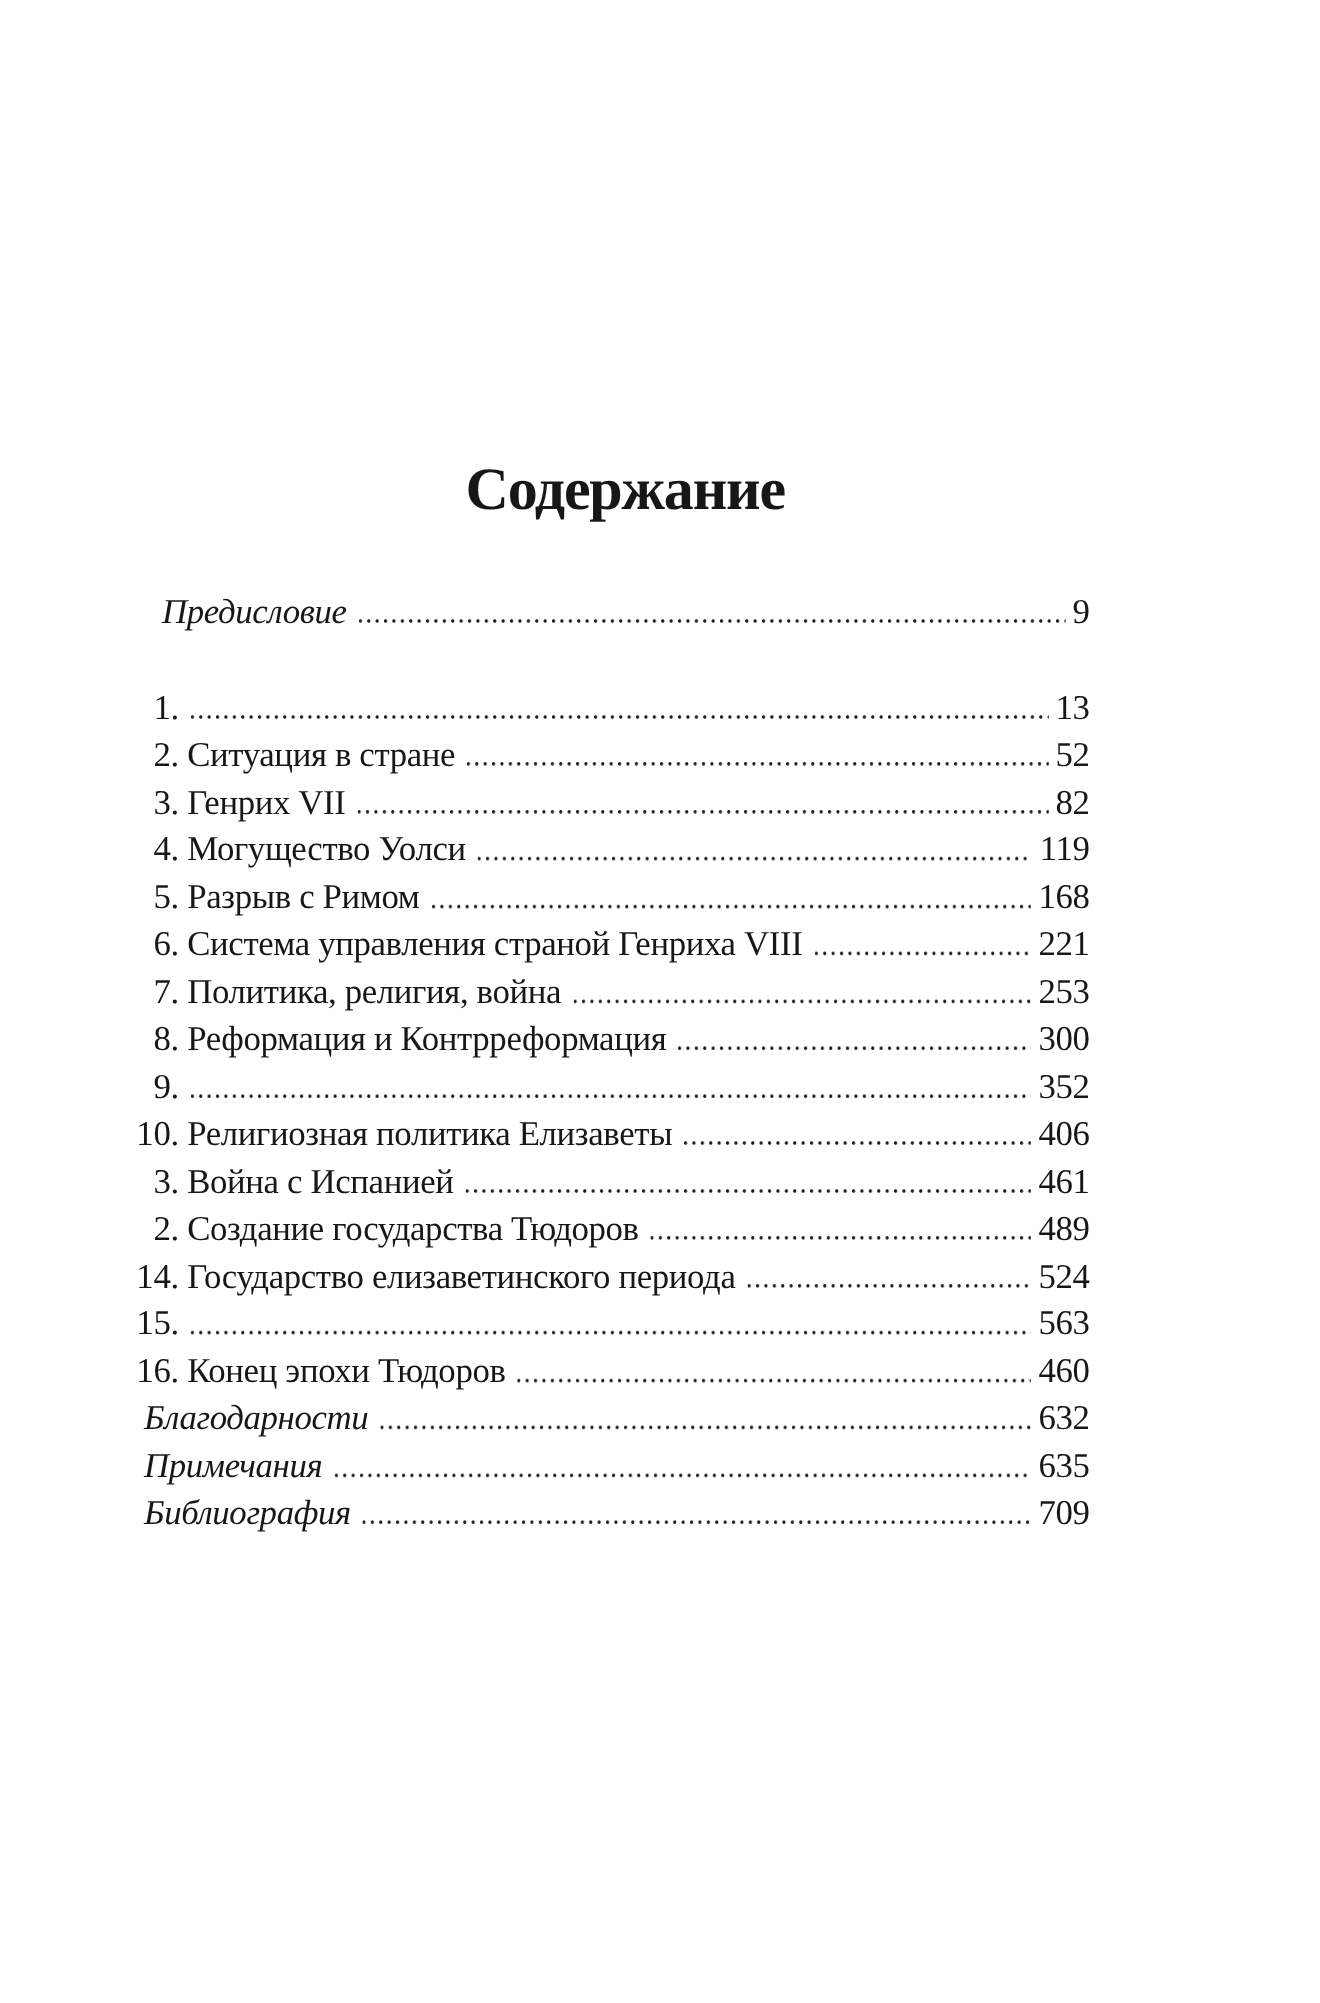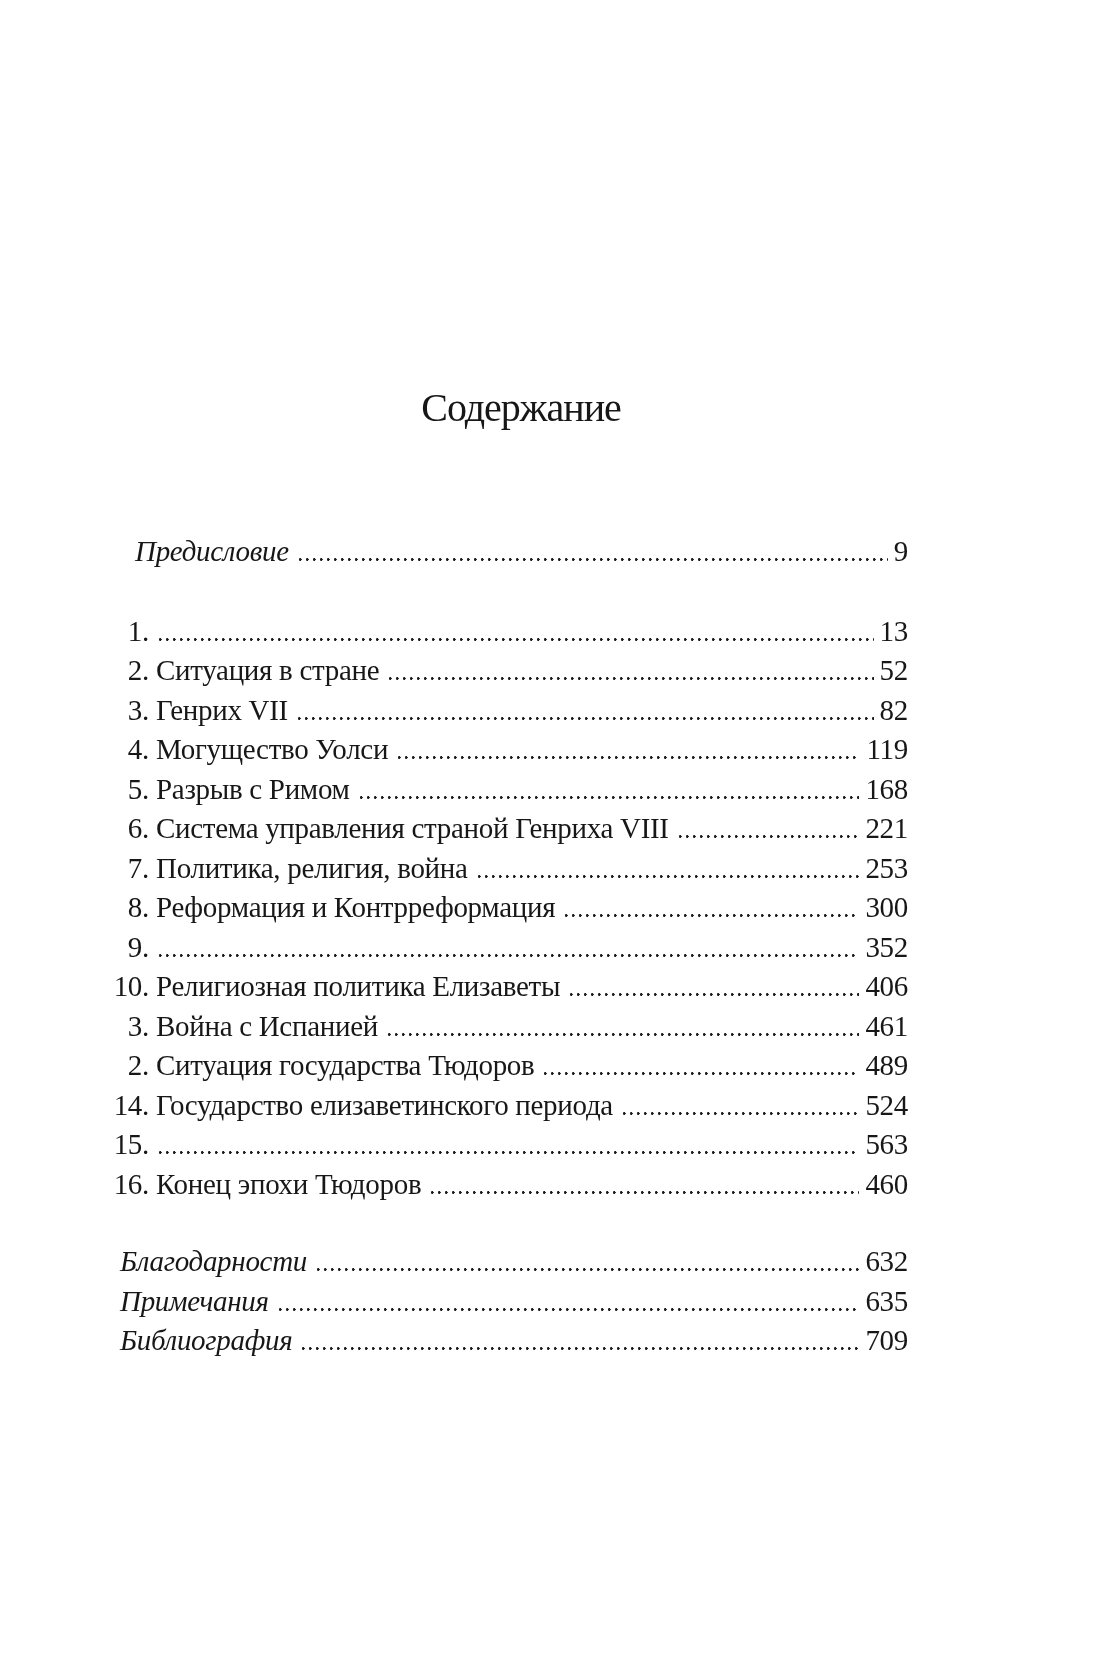--- a/index.html
+++ b/index.html
@@ -14,30 +14,30 @@
     background: #ffffff;
     box-sizing: border-box;
     padding: 384px 192px 0 112px;
     font-family: "Liberation Serif", "DejaVu Serif", serif;
     color: #171717;
     overflow: hidden;
   }
   .title {
     margin: 0;
     padding-left: 22px;
-    font-size: 40px;
+    font-size: 50px;
     line-height: 47px;
-    font-weight: normal;
+    font-weight: bold;
     text-align: center;
     letter-spacing: -1px;
   }
   .section { }
-  .preface { margin-top: 101px; }
+  .preface { margin-top: 60px; }
   .chapters { margin-top: 40px; }
-  .backmatter { margin-top: 38px; }
+  .backmatter { }
 
   .toc-row {
     display: flex;
     align-items: baseline;
     font-size: 29px;
     line-height: 39.5px;
     letter-spacing: -0.3px;
   }
   .preface .toc-row { padding-left: 23px; }
   .backmatter .toc-row { padding-left: 8px; }
@@ -138,21 +138,21 @@
           <span class="toc-page">406</span>
         </div>
         <div class="toc-row row-numbered">
           <span class="toc-num">3.</span>
           <span class="toc-title">Война с Испанией</span>
           <span class="leader"></span>
           <span class="toc-page">461</span>
         </div>
         <div class="toc-row row-numbered">
           <span class="toc-num">2.</span>
-          <span class="toc-title">Ситуация государства Тюдоров</span>
+          <span class="toc-title">Создание государства Тюдоров</span>
           <span class="leader"></span>
           <span class="toc-page">489</span>
         </div>
         <div class="toc-row row-numbered">
           <span class="toc-num">14.</span>
           <span class="toc-title">Государство елизаветинского периода</span>
           <span class="leader"></span>
           <span class="toc-page">524</span>
         </div>
         <div class="toc-row row-numbered">

